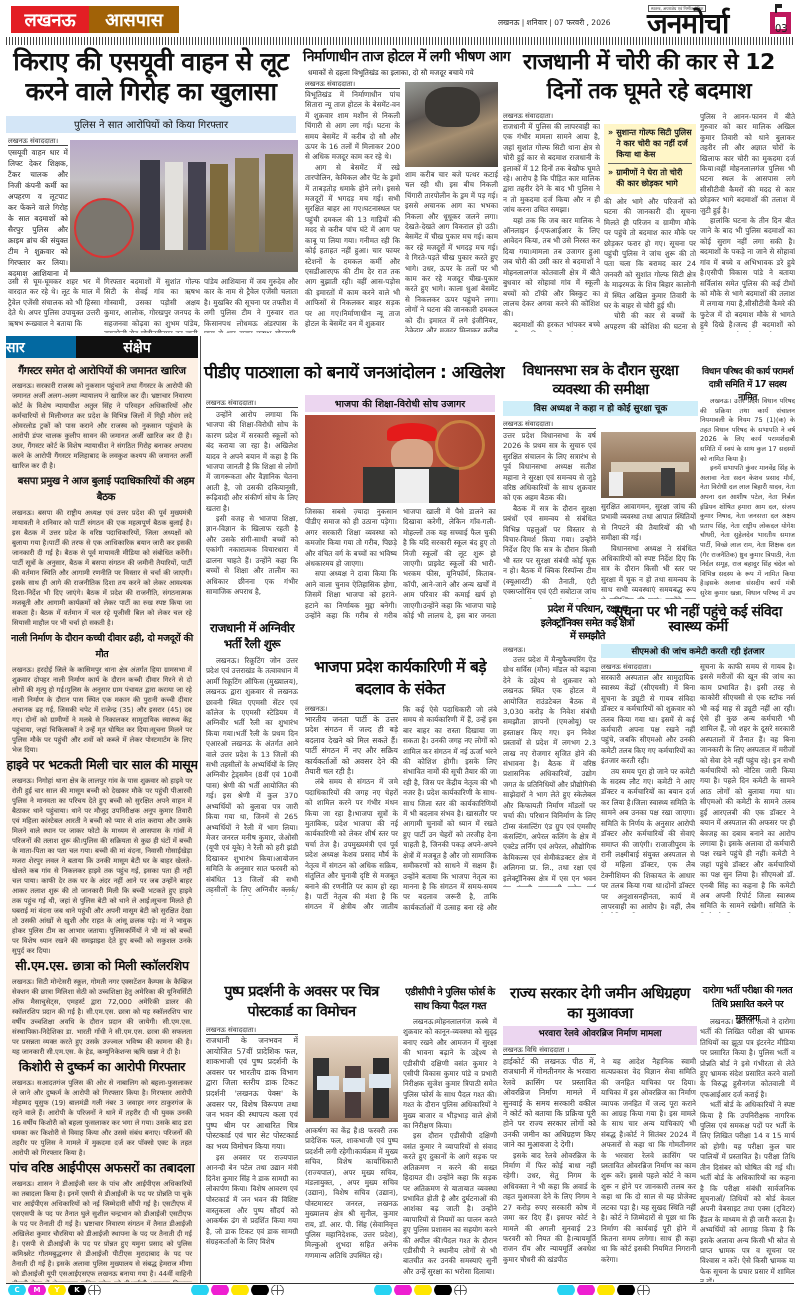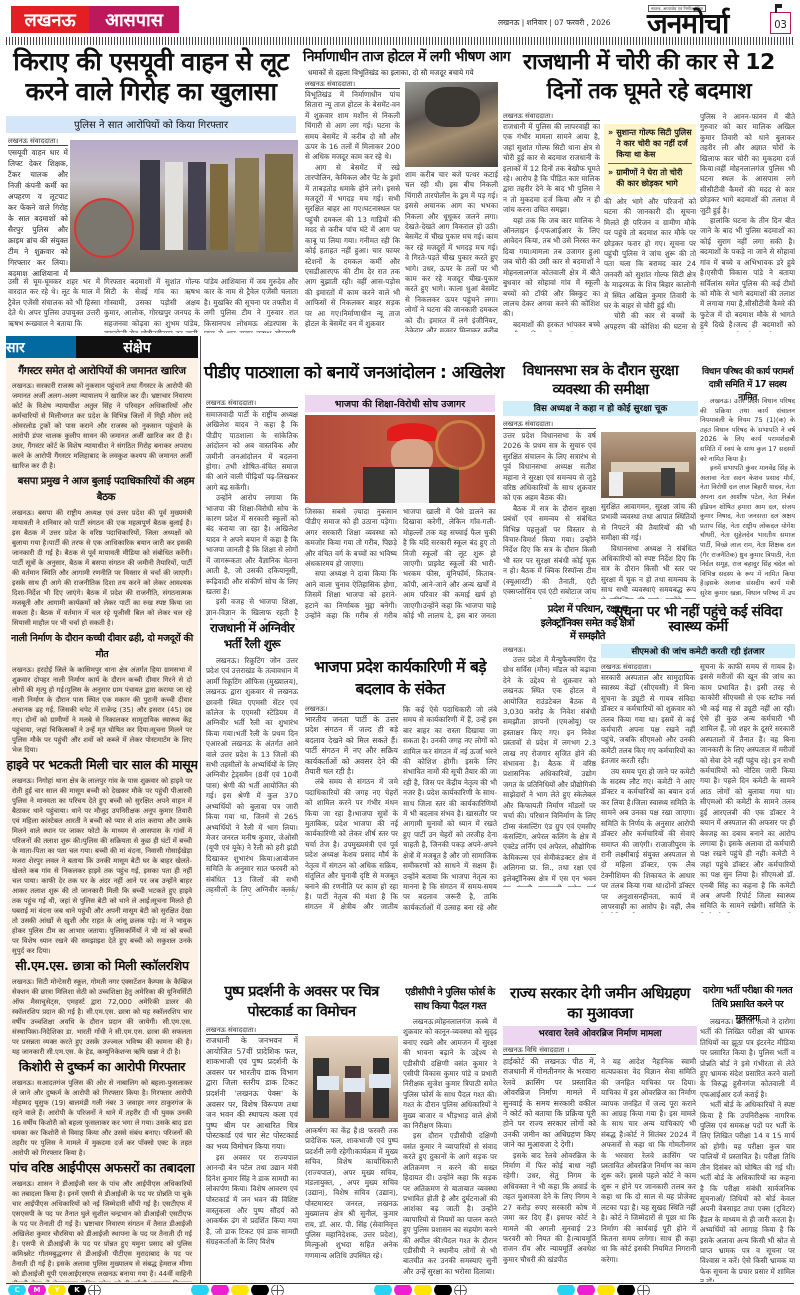--- a/index.html
+++ b/index.html
@@ -20,26 +20,26 @@
   .cross { display: inline-block; width: 13px; height: 13px; border: 1px solid #555; border-radius: 50%; position: relative; vertical-align: middle; }
   .cross::before { content: ""; position: absolute; left: 5px; top: 0; width: 1px; height: 11px; background: #555; }
   .cross::after { content: ""; position: absolute; left: 0; top: 5px; width: 11px; height: 1px; background: #555; }
   .bullet-box { background: #fff6c8; }
 </style>
 </head>
 <body>
 
 <div class="abs" style="left:11px; top:6px; width:168px; height:27px; display:flex;">
   <div style="background:#e31e24; color:#fff; font-weight:bold; font-size:18px; line-height:27px; padding:0 8px; width:78px; text-align:center;">लखनऊ</div>
-  <div style="background:#be185d; color:#fff; font-weight:bold; font-size:18px; line-height:27px; padding:0 6px; width:90px; text-align:center;">आसपास</div>
+  <div style="background:#a16207; color:#fff; font-weight:bold; font-size:18px; line-height:27px; padding:0 6px; width:90px; text-align:center;">आसपास</div>
 </div>
 <div class="abs" style="left:498px; top:17px; font-size:7.5px; color:#222; white-space:nowrap;">लखनऊ | शनिवार | 07 फरवरी , 2026</div>
 <div class="abs" style="left:648px; top:5px; font-size:4px; color:#333; border:1px solid #555; padding:0 2px; white-space:nowrap;">स्वतन्त्र, अपराजेय एवं निर्भीक दैनिक</div>
 <div class="abs" style="left:647px; top:8px; font-size:28px; font-weight:bold; color:#111; letter-spacing:-1px; line-height:32px;">जनमोर्चा</div>
-<div class="abs" style="left:770px; top:12px; width:21px; height:22px; border:1px solid #be185d; text-align:center;">
+<div class="abs" style="left:770px; top:12px; width:21px; height:22px; border:5px solid #be185d; text-align:center;">
   <span style="font-size:10px; line-height:20px; color:#222;">03</span>
 </div>
 <div class="abs" style="left:775px; top:4px; width:2px; height:9px; background:#222;">
     <div style="position:absolute; left:2px; top:0; width:5px; height:4px; background:#222;"></div>
   </div>
 <div class="abs hatch" style="left:6px; top:37px; width:788px;"></div>
 
 <div class="abs hl" style="left:6px; top:47px; width:290px; font-size:25px; line-height:30px;">किराए की एसयूवी वाहन से लूट करने वाले गिरोह का खुलासा</div>
 <div class="abs" style="left:6px; top:116px; width:290px; height:17px; background:#d4e6f7; font-size:10px; line-height:17px; text-align:center; color:#111;">पुलिस ने सात आरोपियों को किया गिरफ्तार</div>
 <div class="abs" style="left:8px; top:136px; width:60px; font-size:7px; color:#333; border-bottom:1px solid #444;">लखनऊ संवाददाता।</div>
@@ -139,21 +139,20 @@
   <div>
     <div class="brief-head">पांच वरिष्ठ आईपीएस अफसरों का तबादला</div>
     <div class="brief-body">लखनऊ। शासन ने डीआईजी स्तर के पांच और आईपीएस अधिकारियों का तबादला किया है। इनमें एसपी से डीआईजी के पद पर प्रोन्नति पा चुके चार आईपीएस अधिकारियों को नई जिम्मेदारी सौंपी गई है। एसटीएफ में एसएसपी के पद पर तैनात घुले सुशील चन्द्रभान को डीआईजी एसटीएफ के पद पर तैनाती दी गई है। भ्रष्टाचार निवारण संगठन में तैनात डीआईजी अखिलेश कुमार चौरसिया को डीआईजी स्थापना के पद पर तैनाती दी गई है। एसपी से डीआईजी के पद पर प्रोन्नत हुए यमुना प्रसाद को पुलिस कमिश्नरेट गौतमबुद्धनगर से डीआईजी पीटीएस मुरादाबाद के पद पर तैनाती दी गई है। इसके अलावा पुलिस मुख्यालय से संबद्ध हेमराज मीणा को डीआईजी यूपी एसआईएसएफ लखनऊ बनाया गया है। 44वीं वाहिनी पीएसी मेरठ में सेनानायक सचिव पटेल को डीआईजी भ्रष्टाचार निवारण संगठन बनाया गया है।</div>
   </div>
 </div>
 <div class="abs vdiv" style="left:200px; top:336px; height:947px;"></div>
 
 <div class="abs hl" style="left:204px; top:361px; width:296px; font-size:17px; line-height:22px; text-align:left; white-space:nowrap;">पीडीए पाठशाला को बनायें जनआंदोलन : अखिलेश</div>
 <div class="abs" style="left:206px; top:398px; width:92px; font-size:7px; color:#333; border-bottom:1px solid #444;">लखनऊ संवाददाता।</div>
 <div class="abs txt" style="left:206px; top:410px; width:92px; height:210px;">
-  <p class="ni">समाजवादी पार्टी के राष्ट्रीय अध्यक्ष अखिलेश यादव ने कहा है कि पीडीए पाठशाला के सांकेतिक आंदोलन को अब वास्तविक और जमीनी जनआंदोलन में बदलना होगा। तभी शोषित-वंचित समाज की आने वाली पीढ़ियाँ पढ़-लिखकर आगे बढ़ सकेंगी।</p>
   <p>उन्होंने आरोप लगाया कि भाजपा की शिक्षा-विरोधी सोच के कारण प्रदेश में सरकारी स्कूलों को बंद कराया जा रहा है। अखिलेश यादव ने अपने बयान में कहा है कि भाजपा जानती है कि शिक्षा से लोगों में जागरूकता और वैज्ञानिक चेतना आती है, जो उसकी दकियानूसी, रूढ़िवादी और संकीर्ण सोच के लिए खतरा है।</p>
   <p>इसी वजह से भाजपा शिक्षा, ज्ञान-विज्ञान के खिलाफ रहती है और उसके संगी-साथी बच्चों को एकांगी नकारात्मक विचारधारा में ढालना चाहते हैं। उन्होंने कहा कि बच्चों से शिक्षा और तालीम का अधिकार छीनना एक गंभीर सामाजिक अपराध है,</p>
 </div>
 <div class="abs" style="left:305px; top:395px; width:190px; height:17px; background:#ecd6f0; font-size:9.5px; line-height:17px; text-align:center; font-weight:bold; color:#111;">भाजपा की शिक्षा-विरोधी सोच उजागर</div>
 <div class="abs photo" style="left:305px; top:415px; width:190px; height:88px; background:linear-gradient(90deg,#b04a3a 0%,#c25a42 50%,#a8452f 100%);">
   <div style="position:absolute; left:82px; top:8px; width:50px; height:18px; background:#e41b1b; border-radius:50% 50% 10% 10%;"></div>
   <div style="position:absolute; left:86px; top:24px; width:42px; height:34px; background:#d8a487; border-radius:40%;"></div>
   <div style="position:absolute; left:58px; top:52px; width:96px; height:36px; background:#353533;"></div>
   <div style="position:absolute; left:90px; top:54px; width:34px; height:34px; background:#eee;"></div>
   <div style="position:absolute; left:130px; top:5px; width:50px; height:50px; border:3px solid #d9a64a; border-radius:50%; opacity:.6;"></div>

